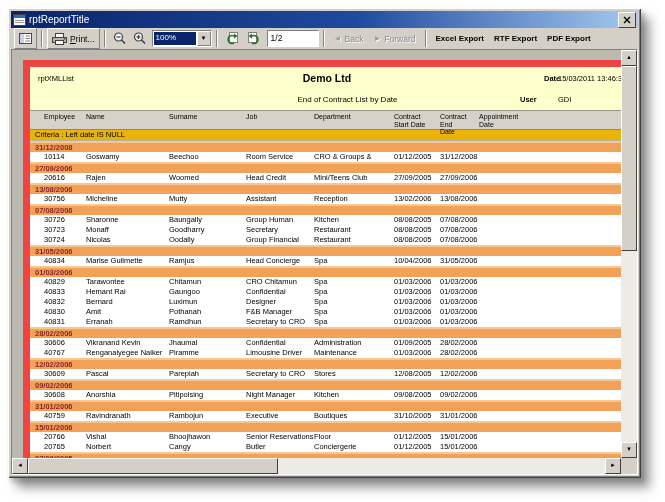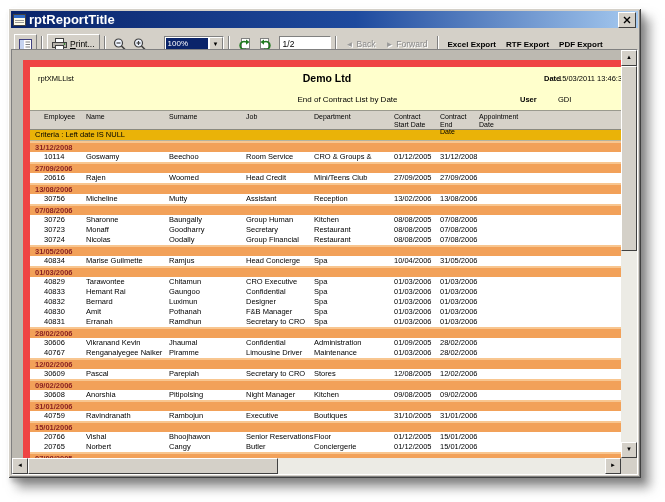--- a/index.html
+++ b/index.html
@@ -15,36 +15,36 @@
     box-shadow:
       inset 1px 1px 0 #ffffff, inset -1px -1px 0 #404040,
       inset 2px 2px 0 #d4d0c8, inset -2px -2px 0 #808080,
       9px 10px 10px rgba(80,80,80,.55), 3px 4px 5px rgba(80,80,80,.35);
   }
   .titlebar{
     position:absolute;left:3px;top:3px;right:3px;height:17px;
     background:linear-gradient(90deg,#0a246a 0%,#1e4a9e 55%,#a6caf0 100%);
     display:flex;align-items:center;padding:0 2px;
   }
-  .title-text{color:#fff;font-weight:bold;font-size:13px;margin-left:3px;flex:1;white-space:nowrap;}
+  .title-text{color:#fff;font-weight:normal;font-size:10px;margin-left:3px;flex:1;white-space:nowrap;}
   .close-btn{
     width:16px;height:14px;background:#d4d0c8;
     border:1px solid;border-color:#ffffff #404040 #404040 #ffffff;
     display:flex;align-items:center;justify-content:center;cursor:default;
   }
   
   .toolbar{
-    position:absolute;left:3px;top:20px;right:3px;height:32px;
+    position:absolute;left:3px;top:20px;right:3px;height:21px;
     display:flex;align-items:center;padding-left:3px;background:#d4d0c8;
   }
   .tb-btn{height:19px;display:flex;align-items:center;gap:3px;padding:0 4px;font-size:8.5px;color:#000;}
   .raised{border:1px solid;border-color:#ffffff #808080 #808080 #ffffff;background:#d4d0c8;}
   .flat{border:1px solid transparent;}
   .tb-sep{width:0;height:17px;border-left:1px solid #808080;border-right:1px solid #ffffff;margin:0 4px;}
-  .combo{width:60px;height:17px;background:#fff;border:1px solid;border-color:#808080 #ffffff #ffffff #808080;display:flex;box-sizing:border-box;margin-left:14px;}
+  .combo{width:60px;height:17px;background:#fff;border:1px solid;border-color:#808080 #ffffff #ffffff #808080;display:flex;box-sizing:border-box;margin-left:2px;}
   .combo-text{flex:1;background:#0a246a;color:#fff;font-size:8px;line-height:12px;padding:0 2px;margin:1px;white-space:nowrap;overflow:hidden;}
   .combo-arrow{width:14px;background:#d4d0c8;border:1px solid;border-color:#ffffff #808080 #808080 #ffffff;font-size:6px;line-height:13px;text-align:center;box-sizing:border-box;}
   .page-box{width:52px;height:17px;background:#fff;border:1px solid;border-color:#808080 #ffffff #ffffff #808080;font-size:8.5px;line-height:15px;padding:0 3px;box-sizing:border-box;margin-left:3px;}
   .disabled-label{color:#8a8a8a;font-size:8.5px;text-shadow:1px 1px 0 #fff;white-space:nowrap;}
   .nav-arrow{font-size:8px;color:#9a9a9a;text-shadow:1px 1px 0 #fff;}
   .export-btn{font-size:8px;font-weight:bold;color:#000;padding:12px 5px;height:19px;display:flex;align-items:center;white-space:nowrap;}
   
   .viewer{
     position:absolute;left:3px;top:41px;right:3px;bottom:3px;
     background:#bcb9b1;border:1px solid;border-color:#808080 #ffffff #ffffff #808080;
@@ -279,21 +279,21 @@
             <span class="cell">Spa</span>
             <span class="cell">10/04/2006</span>
             <span class="cell">31/05/2006</span>
             <span class="cell"></span>
           </div>
           <div class="group-band">01/03/2006</div>
           <div class="grid-row data-row">
             <span class="cell">40829</span>
             <span class="cell">Tarawontee</span>
             <span class="cell">Chitamun</span>
-            <span class="cell">CRO Executive</span>
+            <span class="cell">CRO Chitamun</span>
             <span class="cell">Spa</span>
             <span class="cell">01/03/2006</span>
             <span class="cell">01/03/2006</span>
             <span class="cell"></span>
           </div>
           <div class="grid-row data-row">
             <span class="cell">40833</span>
             <span class="cell">Hemant Rai</span>
             <span class="cell">Gaungoo</span>
             <span class="cell">Confidential</span>

